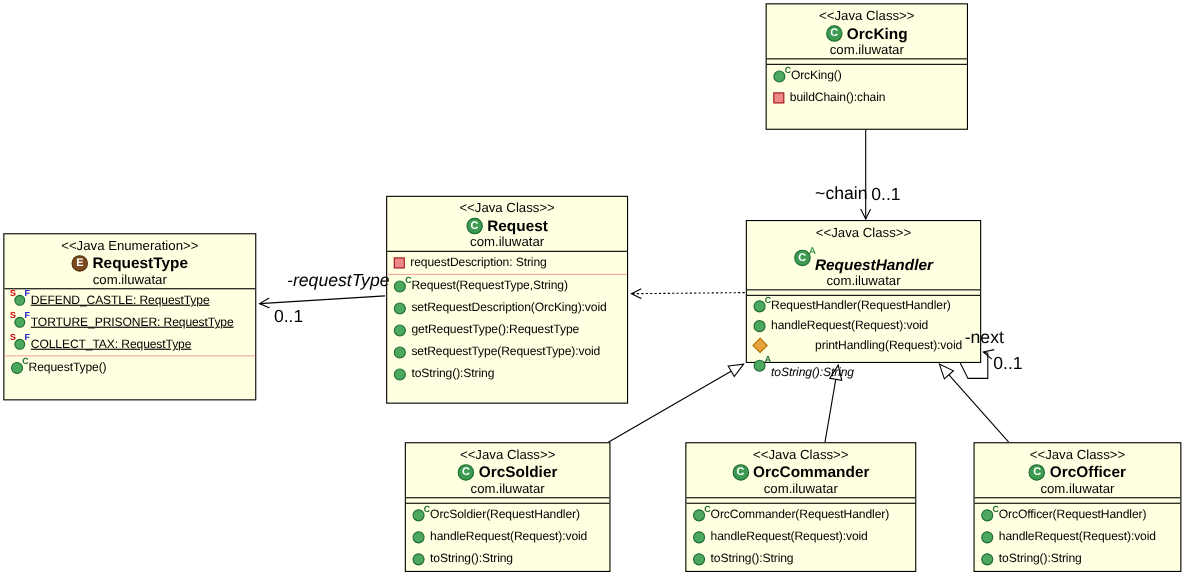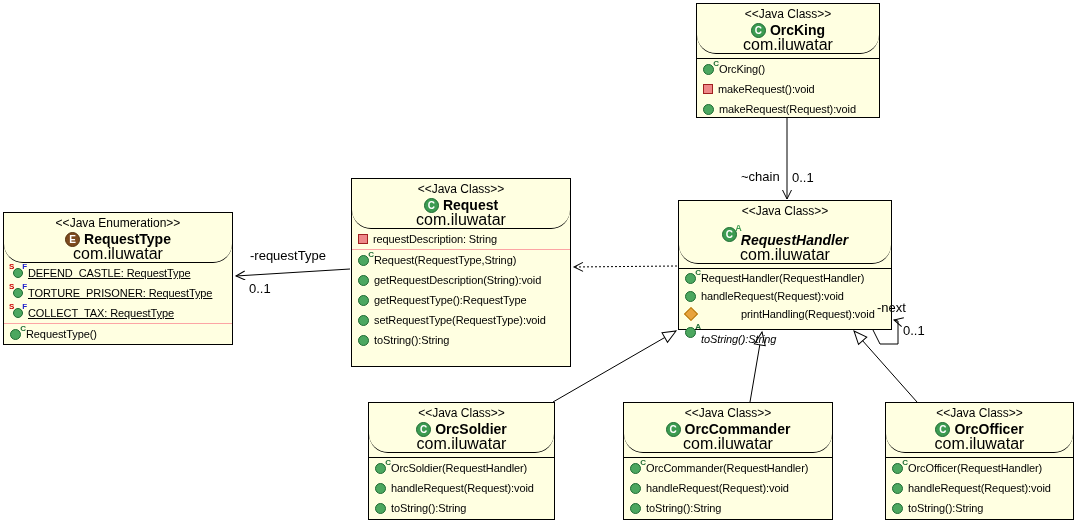--- a/index.html
+++ b/index.html
@@ -1,26 +1,26 @@
 <!DOCTYPE html>
 <html><head>
 <meta charset="utf-8">
 <style>
   html,body{margin:0;padding:0;background:#fff;}
   #canvas{position:relative;width:1075px;height:521px;background:#fff;overflow:hidden;
           font-family:"Liberation Sans",sans-serif;color:#000;}
   svg.wires{position:absolute;left:0;top:0;z-index:1;}
   .umlbox{position:absolute;z-index:2;background:#FFFFE1;border:1px solid #000;
           box-sizing:border-box;}
-  .hdr{text-align:center;border-bottom:1px solid #000;padding:3px 2px 2px 2px;border-radius:19px;}
+  .hdr{text-align:center;border-bottom:1px solid #000;padding:3px 2px 2px 2px;}
   .stereo{font-size:12px;line-height:15px;}
   .cname{font-size:14px;font-weight:bold;line-height:17px;display:flex;
          align-items:center;justify-content:center;gap:4px;}
   .cname .nm.it{font-style:italic;}
-  .pkg{font-size:16px;line-height:12px;}
+  .pkg{font-size:12px;line-height:12px;}
   .attrs-empty{height:4px;border-bottom:1px solid #000;}
   .compart{border-bottom:1px solid #fca5a5;}
   .compart.last{border-bottom:none;}
   .row{display:flex;align-items:center;gap:5px;padding:0 3px 0 6px;font-size:11px;
        letter-spacing:-0.1px;height:20px;white-space:nowrap;}
   .row .lbl{flex:none;}
   .u{text-decoration:underline;}
   .it{font-style:italic;margin-top:13px;}
   
   .ci{position:relative;flex:none;width:13px;height:13px;border-radius:50%;
@@ -36,21 +36,21 @@
   .mi.circle.sm{width:8px;height:8px;margin-left:3px;}
   .mi.square{width:8px;height:8px;background:#E88;border:1px solid #A02020;}
   .mi.diamond{width:8px;height:8px;background:#E8A33D;border:1px solid #B5790E;
       transform:rotate(45deg);margin:0 1px;}
   .msup{position:absolute;font-size:8px;font-weight:bold;line-height:8px;}
   .msup.ct{top:-5px;right:-6px;color:#1E6B33;}
   .msup.ab{top:-5px;right:-6px;color:#1E6B33;}
   .msup.st{top:-6px;left:-5px;color:#CC0000;}
   .msup.fi{top:-6px;right:-5px;color:#2222CC;}
   
-  .elabel{position:absolute;z-index:3;font-size:13px;line-height:13px;white-space:nowrap;}
+  .elabel{position:absolute;z-index:3;font-size:16px;line-height:13px;white-space:nowrap;}
 </style>
 </head>
 <body>
 
 <div id="canvas">
 
   <svg class="wires" width="1075" height="521">
     <defs>
       <marker id="stick" markerWidth="14" markerHeight="14" refX="10" refY="5" orient="auto" markerUnits="userSpaceOnUse">
         <path d="M1,0.5 L10,5 L1,9.5" fill="none" stroke="#000" stroke-width="1"></path>
@@ -63,21 +63,21 @@
     <line x1="677" y1="266" x2="574" y2="267" stroke="#000" stroke-width="1" stroke-dasharray="2,2" marker-end="url(#stick)"></line>
     <line x1="350" y1="269" x2="236" y2="276" stroke="#000" stroke-width="1" marker-end="url(#stick)"></line>
     <path d="M873,330 L880,344 L898,344 L898,321 L894,320" fill="none" stroke="#000" stroke-width="1" marker-end="url(#stick)"></path>
     <line x1="553" y1="402" x2="676" y2="331" stroke="#000" stroke-width="1" marker-end="url(#tri)"></line>
     <line x1="750" y1="402" x2="762" y2="332" stroke="#000" stroke-width="1" marker-end="url(#tri)"></line>
     <line x1="917" y1="402" x2="854" y2="331" stroke="#000" stroke-width="1" marker-end="url(#tri)"></line>
   </svg>
 
   <div class="elabel" style="left:741px;top:170px;">~chain</div>
   <div class="elabel" style="left:792px;top:171px;">0..1</div>
-  <div class="elabel" style="left:250px;top:249px;">-requestType</div>
+  <div class="elabel" style="left:261px;top:249px;font-style:italic;">-requestType</div>
   <div class="elabel" style="left:249px;top:282px;">0..1</div>
   <div class="elabel" style="left:877px;top:301px;">-next</div>
   <div class="elabel" style="left:903px;top:324px;">0..1</div>
 
   <div class="umlbox" style="left:696px;top:3px;width:184px;height:115px;">
     <div class="hdr">
       <div class="stereo">&lt;&lt;Java Class&gt;&gt;</div>
       <div class="cname">
         <span class="ci">
             <span>C</span>
@@ -89,25 +89,21 @@
     <div class="attrs-empty"></div>
     <div class="compart last">
       <div class="row">
         <span class="mi circle">
             <span class="msup ct">C</span>
           </span>
         <span class="lbl">OrcKing()</span>
       </div>
       <div class="row">
         <span class="mi square"></span>
-        <span class="lbl">makeRequest():void</span>
-      </div>
-      <div class="row">
-        <span class="mi circle"></span>
-        <span class="lbl">makeRequest(Request):void</span>
+        <span class="lbl">buildChain():chain</span>
       </div>
     </div>
   </div>
 
   <div class="umlbox" style="left:351px;top:178px;width:220px;height:189px;">
     <div class="hdr">
       <div class="stereo">&lt;&lt;Java Class&gt;&gt;</div>
       <div class="cname">
         <span class="ci">
             <span>C</span>
@@ -124,21 +120,21 @@
     </div>
     <div class="compart last">
       <div class="row">
         <span class="mi circle">
             <span class="msup ct">C</span>
           </span>
         <span class="lbl">Request(RequestType,String)</span>
       </div>
       <div class="row">
         <span class="mi circle"></span>
-        <span class="lbl">getRequestDescription(String):void</span>
+        <span class="lbl">setRequestDescription(OrcKing):void</span>
       </div>
       <div class="row">
         <span class="mi circle"></span>
         <span class="lbl">getRequestType():RequestType</span>
       </div>
       <div class="row">
         <span class="mi circle"></span>
         <span class="lbl">setRequestType(RequestType):void</span>
       </div>
       <div class="row">
@@ -178,21 +174,21 @@
       </div>
       <div class="row" style="height:18px;">
         <span class="mi circle">
             <span class="msup ab">A</span>
           </span>
         <span class="lbl it">toString():String</span>
       </div>
     </div>
   </div>
 
-  <div class="umlbox" style="left:3px;top:212px;width:230px;height:133px;">
+  <div class="umlbox" style="left:3px;top:212px;width:230px;height:152px;">
     <div class="hdr">
       <div class="stereo">&lt;&lt;Java Enumeration&gt;&gt;</div>
       <div class="cname">
         <span class="ci enum">
             <span>E</span>
           </span>
         <span class="nm">RequestType</span>
       </div>
       <div class="pkg">com.iluwatar</div>
     </div>

